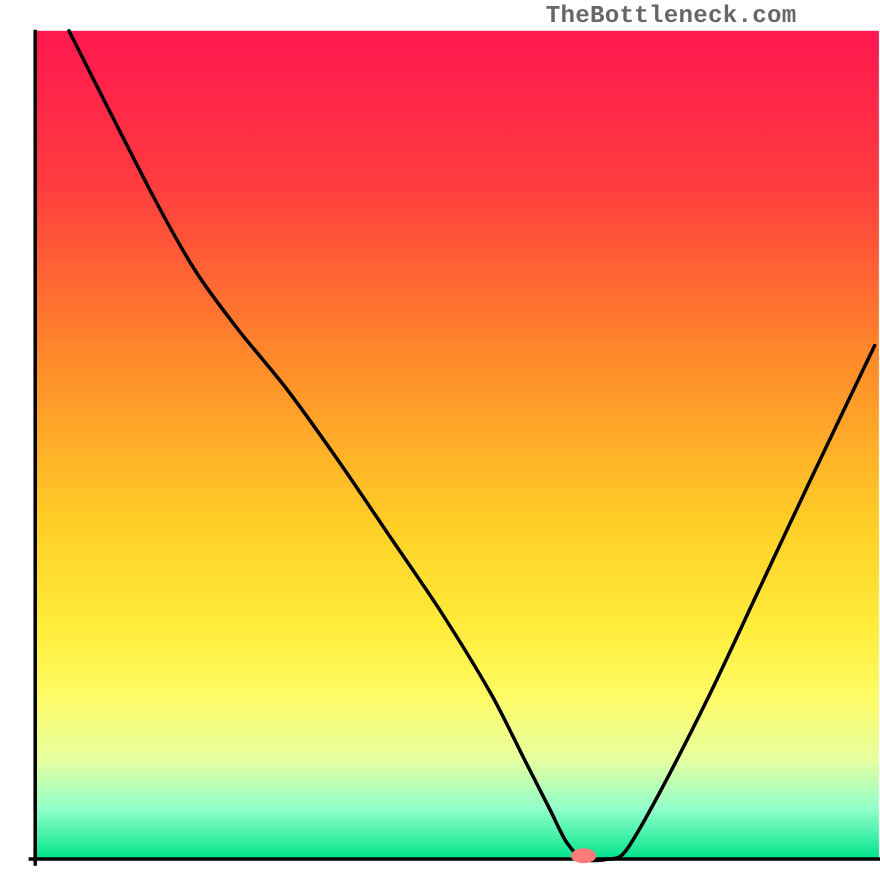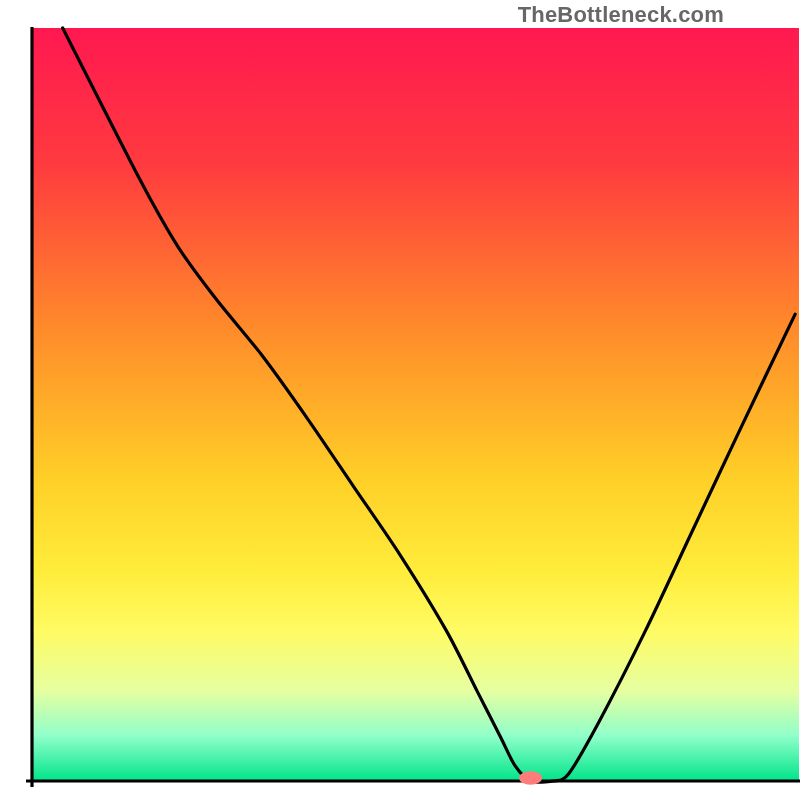--- a/index.html
+++ b/index.html
@@ -7,20 +7,21 @@
     padding: 0;
     width: 800px;
     height: 800px;
     background: #ffffff;
     font-family: Arial, Helvetica, sans-serif;
   }
   .chart-wrap {
     position: relative;
     width: 732px;
     height: 800px;
+    font-family: Liberation Mono, monospace;
   }
   .watermark {
     position: absolute;
     top: 2px;
     right: 8px;
     color: #676767;
     font-size: 22px;
     font-weight: 600;
     letter-spacing: 0.2px;
     z-index: 3;

